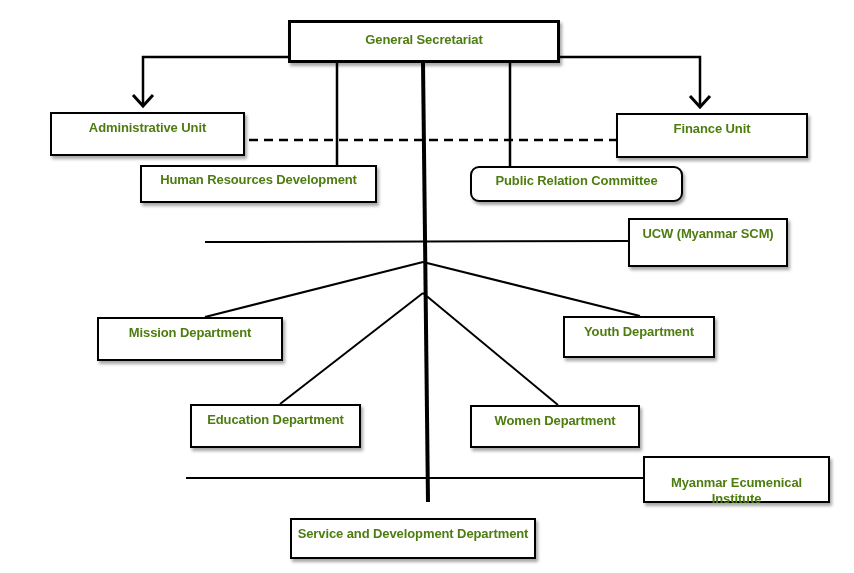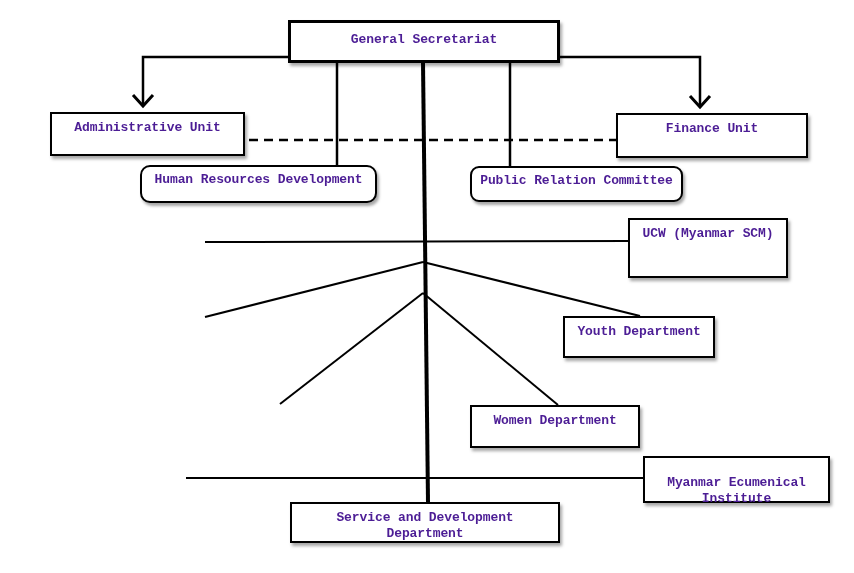--- a/index.html
+++ b/index.html
@@ -34,24 +34,23 @@
     text-align: center;
   }
   .node.primary {
     border-width: 3px;
   }
   .lbl {
     display: block;
     padding: 6px 4px 0 4px;
     font-size: 13px;
     font-weight: bold;
-    color: #4c1d95;
+    color: #4d7c0f;
     line-height: 16px;
     letter-spacing: -0.1px;
-    font-family: Liberation Mono, monospace;
   }
 </style>
 </head>
 <body>
 
 <div id="canvas">
 
   <svg id="connectors" viewBox="0 0 854 573" xmlns="http://www.w3.org/2000/svg">
 
     <path d="M 288 57 L 143 57 L 143 104" fill="none" stroke="#000000" stroke-width="2.5"></path>
@@ -83,45 +82,51 @@
   </div>
 
   <div class="node" style="left:50px; top:112px; width:195px; height:44px;">
     <span class="lbl">Administrative Unit</span>
   </div>
 
   <div class="node" style="left:616px; top:113px; width:192px; height:45px;">
     <span class="lbl">Finance Unit</span>
   </div>
 
-  <div class="node" style="left:140px; top:165px; width:237px; height:38px;border-radius:10px;">
+  <div class="node" style="left:140px; top:165px; width:237px; height:38px;">
     <span class="lbl" style="padding-top:5px;">Human Resources Development</span>
   </div>
 
   <div class="node" style="left:470px; top:166px; width:213px; height:36px;border-radius:9px;">
     <span class="lbl" style="padding-top:5px;">Public Relation Committee</span>
   </div>
 
 
-  <div class="node" style="left:628px; top:218px; width:160px; height:60px;text-align:right;">
+  <div class="node" style="left:628px; top:218px; width:160px; height:49px;text-align:right;">
     <span class="lbl">UCW (Myanmar SCM)</span>
   </div>
 
+  <div class="node" style="left:97px; top:317px; width:186px; height:44px;">
+    <span class="lbl">Mission Department</span>
+  </div>
 
   <div class="node" style="left:563px; top:316px; width:152px; height:42px;">
     <span class="lbl">Youth Department</span>
   </div>
 
+  <div class="node" style="left:190px; top:404px; width:171px; height:44px;">
+    <span class="lbl">Education Department</span>
+  </div>
 
   <div class="node" style="left:470px; top:405px; width:170px; height:43px;">
     <span class="lbl">Women Department</span>
   </div>
 
 
   <div class="node" style="left:643px; top:456px; width:187px; height:47px;">
     <span class="lbl" style="padding-top:17px;">Myanmar Ecumenical Institute</span>
   </div>
 
-  <div class="node" style="left:290px; top:502px; width:270px; height:41px;">
+  <div class="node" style="left:290px; top:518px; width:246px; height:41px;">
     <span class="lbl">Service and Development Department</span>
   </div>
 
 </div>
 
 </body></html>

